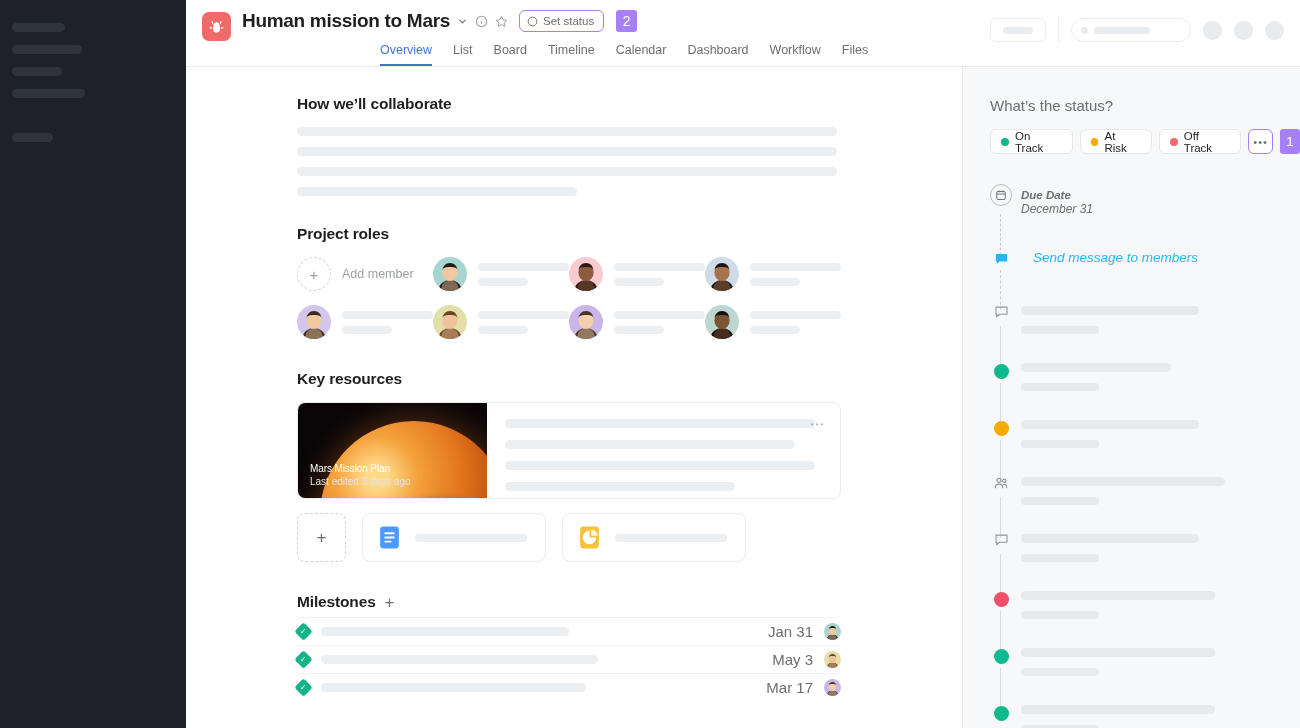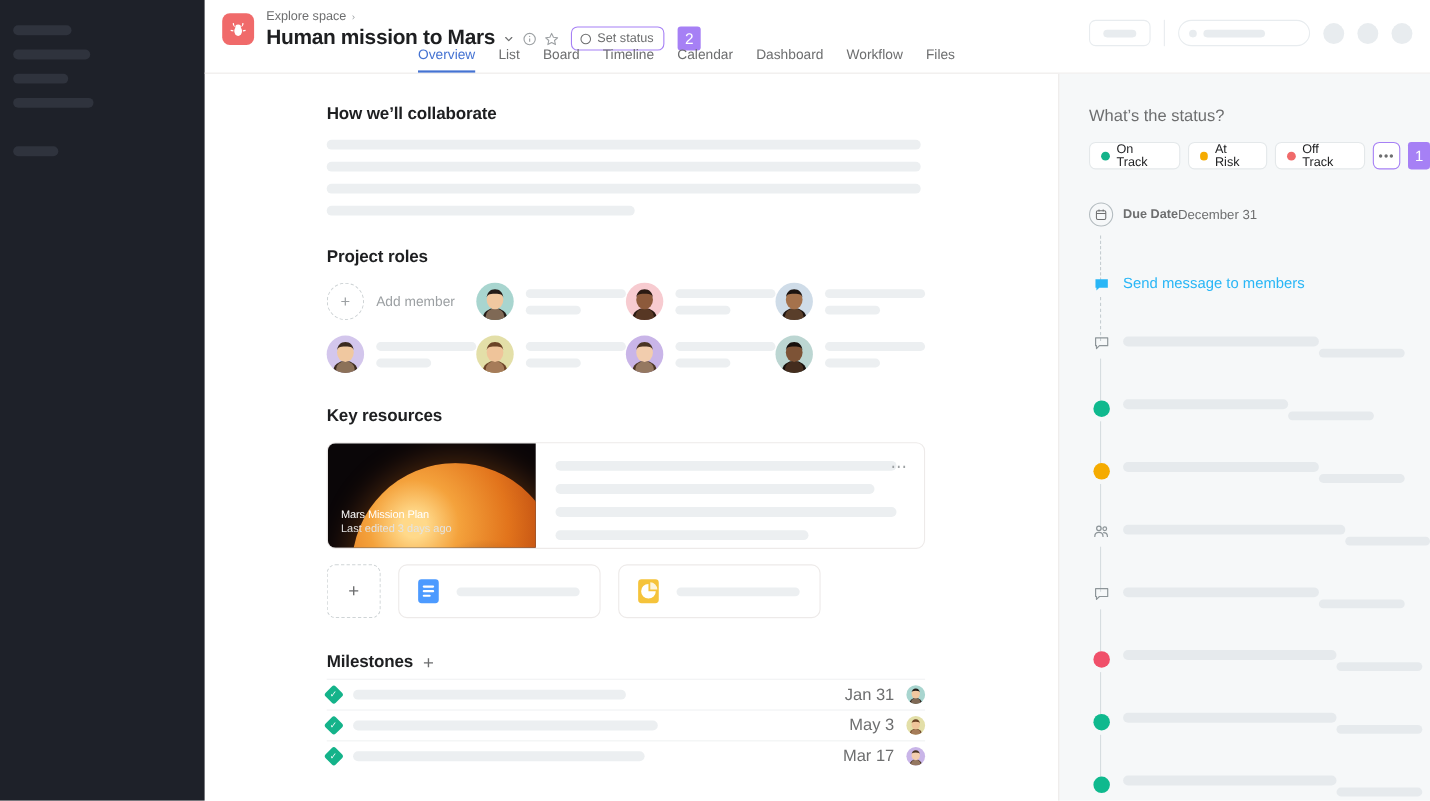--- a/index.html
+++ b/index.html
@@ -132,21 +132,21 @@
           display:flex; align-items:center; gap:6px; padding:0 10px; font-size:11.5px;
           color:#1e1f21; cursor:pointer; }
   .sbtn .dot { width:8px;height:8px;border-radius:50%; }
   .dotsbtn { width:25px;height:25px;border:1.4px solid #a680f5;border-radius:6px;background:#fff;
              display:flex;align-items:center;justify-content:center;color:#6d6e6f;font-size:11px;
              letter-spacing:1px; cursor:pointer;}
   .rbadge { background:#a680f5;color:#fff;width:20px;height:25px;border-radius:3px;
             display:flex;align-items:center;justify-content:center;font-size:13.5px;}
 
   .timeline { margin-top:34px; position:relative; }
-  .tl-item { position:relative; padding-left:31px; display:flex; flex-direction:row; }
+  .tl-item { position:relative; padding-left:31px; display:flex; flex-direction:column;font-style:italic; }
   .tl-marker { position:absolute; left:0; top:0; width:22px; display:flex; justify-content:center;}
   .tl-stem { position:absolute; left:10px; width:1.3px; background:#d6dde0; }
   .tl-stem.dashed { background:none; border-left:1.3px dashed #c6ced2; }
   .dotmark { width:15px;height:15px;border-radius:50%; }
   .circ-out { width:22px;height:22px;border-radius:50%;border:1.2px solid #b4bcc0;
               display:flex;align-items:center;justify-content:center;background:#f6f8f9;}
   .tl-t1 { font-size:11.5px; color:#6d6e6f; font-weight:700; line-height:14px;}
   .tl-t2 { font-size:12px; color:#6d6e6f; line-height:15px;}
   .tl-link { font-size:13.5px; color:#29b6f6; }
   .tl-sk1 { height:9px;background:#e6eaed;border-radius:5px; }
@@ -175,24 +175,20 @@
           <svg width="17" height="17" viewBox="0 0 24 24" fill="#fff">
             <ellipse cx="12" cy="14.5" rx="5" ry="6.2"></ellipse>
             <path d="M5 4.5c0 2.6 1.6 4.6 3.4 5.2C7.2 8 6.6 6 6.7 4z"></path>
             <path d="M19 4.5c0 2.6-1.6 4.6-3.4 5.2C16.8 8 17.4 6 17.3 4z"></path>
             <ellipse cx="12" cy="9.3" rx="3.6" ry="3.2"></ellipse>
             <path d="M2.6 12.8l3.4.6-.3 1.6-3.4-.6z"></path>
             <path d="M21.4 12.8l-3.4.6.3 1.6 3.4-.6z"></path>
           </svg>
         </div>
         <div>
-          <div class="crumb">
-            <span>Explore space</span>
-            <span class="chev">›</span>
-          </div>
           <div class="title-row">
             <span class="proj-title">Human mission to Mars</span>
             <span class="ico-btn">
               <svg width="11" height="11" viewBox="0 0 24 24" fill="none" stroke="#6d6e6f" stroke-width="2.4" stroke-linecap="round" stroke-linejoin="round">
                   <polyline points="6 9 12 15 18 9"></polyline>
                 </svg>
             </span>
             <span class="ico-btn">
               <svg width="13" height="13" viewBox="0 0 24 24" fill="none" stroke="#9ca0a3" stroke-width="1.9">
                   <circle cx="12" cy="12" r="9.5"></circle>
@@ -469,21 +465,21 @@
               <div class="tl-t1">Due Date</div>
               <div class="tl-t2">December 31</div>
             </div>
             <div class="tl-item" style="min-height: 56px; position: relative;">
               <div class="tl-marker" style="top: 1px;">
                 <span><svg width="15" height="15" viewBox="0 0 24 24" fill="#29b6f6">
                     <path d="M3 4.6h18v12.2H8.6L4.4 21v-4.2H3z"></path>
                   </svg></span>
               </div>
               <div class="tl-stem dashed" style="top: 20px; height: 40px;"></div>
-              <div class="tl-link" style="color: rgb(41, 182, 246);">Send message to members</div>
+              <div class="tl-link" style="color: rgb(41, 182, 246); margin-left: 12px;">Send message to members</div>
             </div>
             <div class="tl-item" style="min-height: 57px; position: relative;">
               <div class="tl-marker" style="top: -2px;">
                 <span><svg width="15" height="15" viewBox="0 0 24 24" fill="none" stroke="#8d9599" stroke-width="1.7" stroke-linejoin="round">
                     <path d="M3.2 5h17.6v11.4H8.8L4.5 20.6v-4.2H3.2z"></path>
                   </svg></span>
               </div>
               <div class="tl-stem" style="top: 20px; height: 41px;"></div>
               <div class="tl-sk1" style="width: 178px;"></div>
               <div class="tl-sk2"></div>

